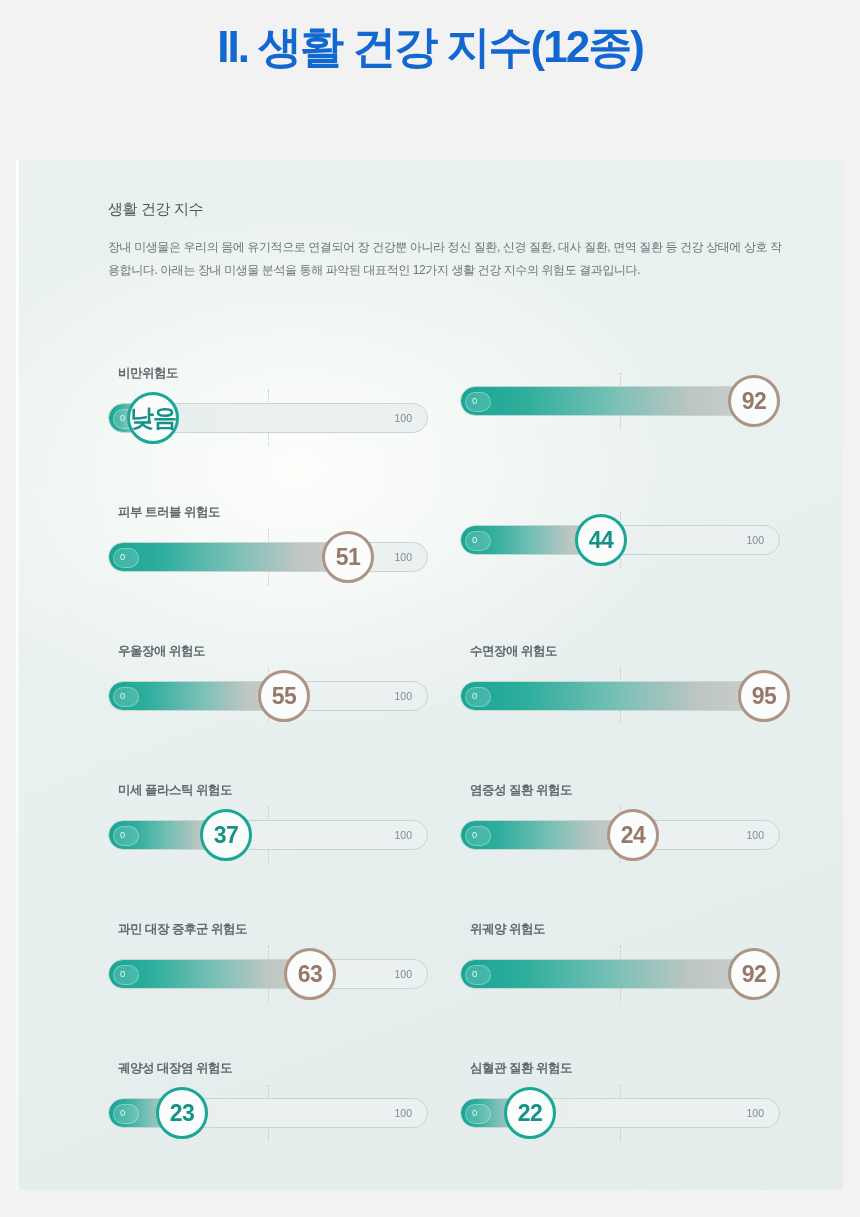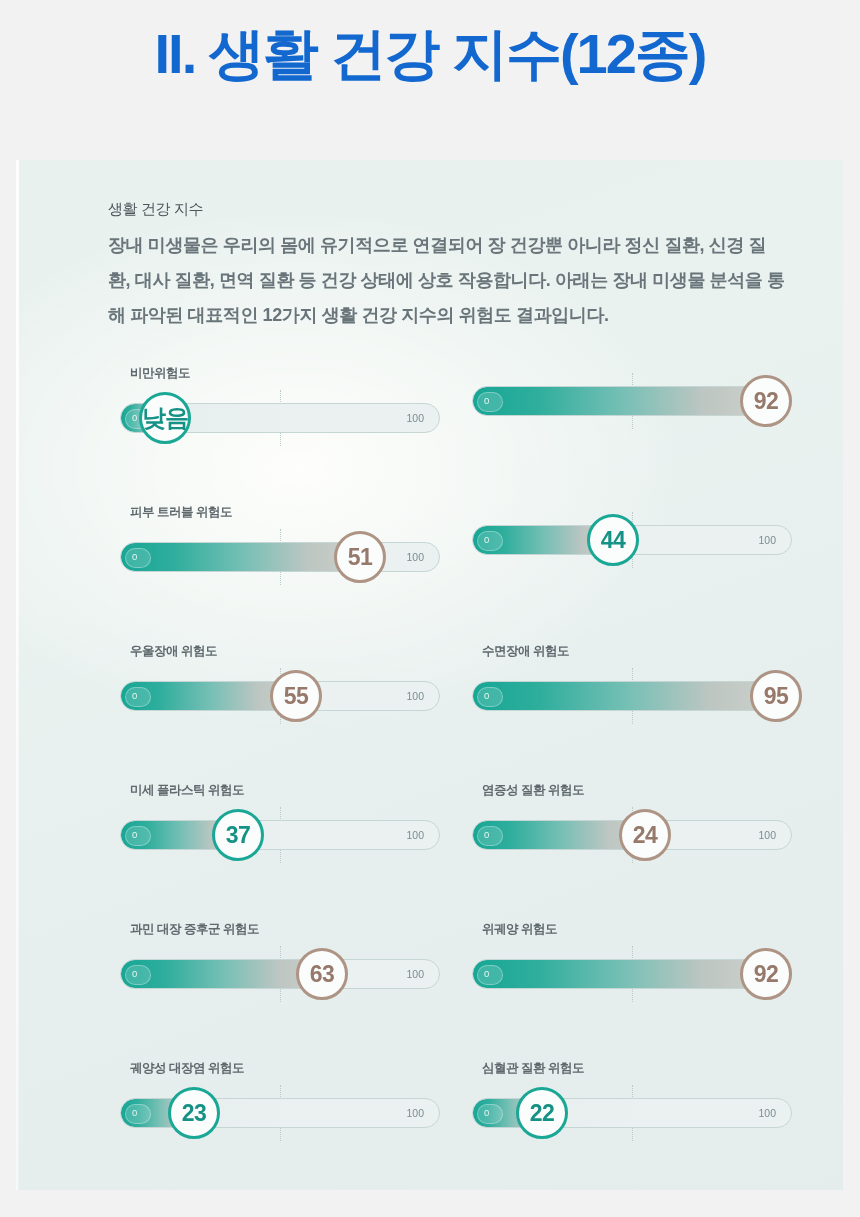--- a/index.html
+++ b/index.html
@@ -9,21 +9,21 @@
     font-family:"Liberation Sans","DejaVu Sans",sans-serif;
     overflow:hidden;
     position:relative;
   }
 
   
   .page-title{
     position:absolute;
     left:0;top:22px;width:860px;
     text-align:center;
-    font-size:56px;
+    font-size:44px;
     font-weight:bold;
     letter-spacing:-2px;
     color:#1368d0;
     line-height:1.15;
   }
 
   
   .card{
     position:absolute;
     left:16px;top:160px;
@@ -38,28 +38,28 @@
     position:absolute;left:0;top:0;width:3px;height:100%;
     background:linear-gradient(180deg,rgba(255,255,255,.9),rgba(255,255,255,.25));
   }
 
   .card-title{
     position:absolute;left:92px;top:40px;
     font-size:15px;font-weight:normal;color:#4c5559;
     letter-spacing:-0.4px;
   }
   .card-desc{
-    position:absolute;left:92px;top:68px;width:680px;
-    font-size:18px;line-height:1.95;
-    color:#69757a;letter-spacing:-0.4px;font-weight:bold;
+    position:absolute;left:92px;top:76px;width:680px;
+    font-size:12px;line-height:1.95;
+    color:#69757a;letter-spacing:-0.4px;
   }
 
   
   .grid{
-    position:absolute;left:12px;top:205px;
+    position:absolute;left:0;top:205px;
     width:827px;
   }
   .row{position:relative;height:139px;}
   .row.last{height:140px;}
   .gauge{
     position:absolute;
     width:340px;
   }
   .gauge.left{left:92px;}
   .gauge.right{left:444px;}

